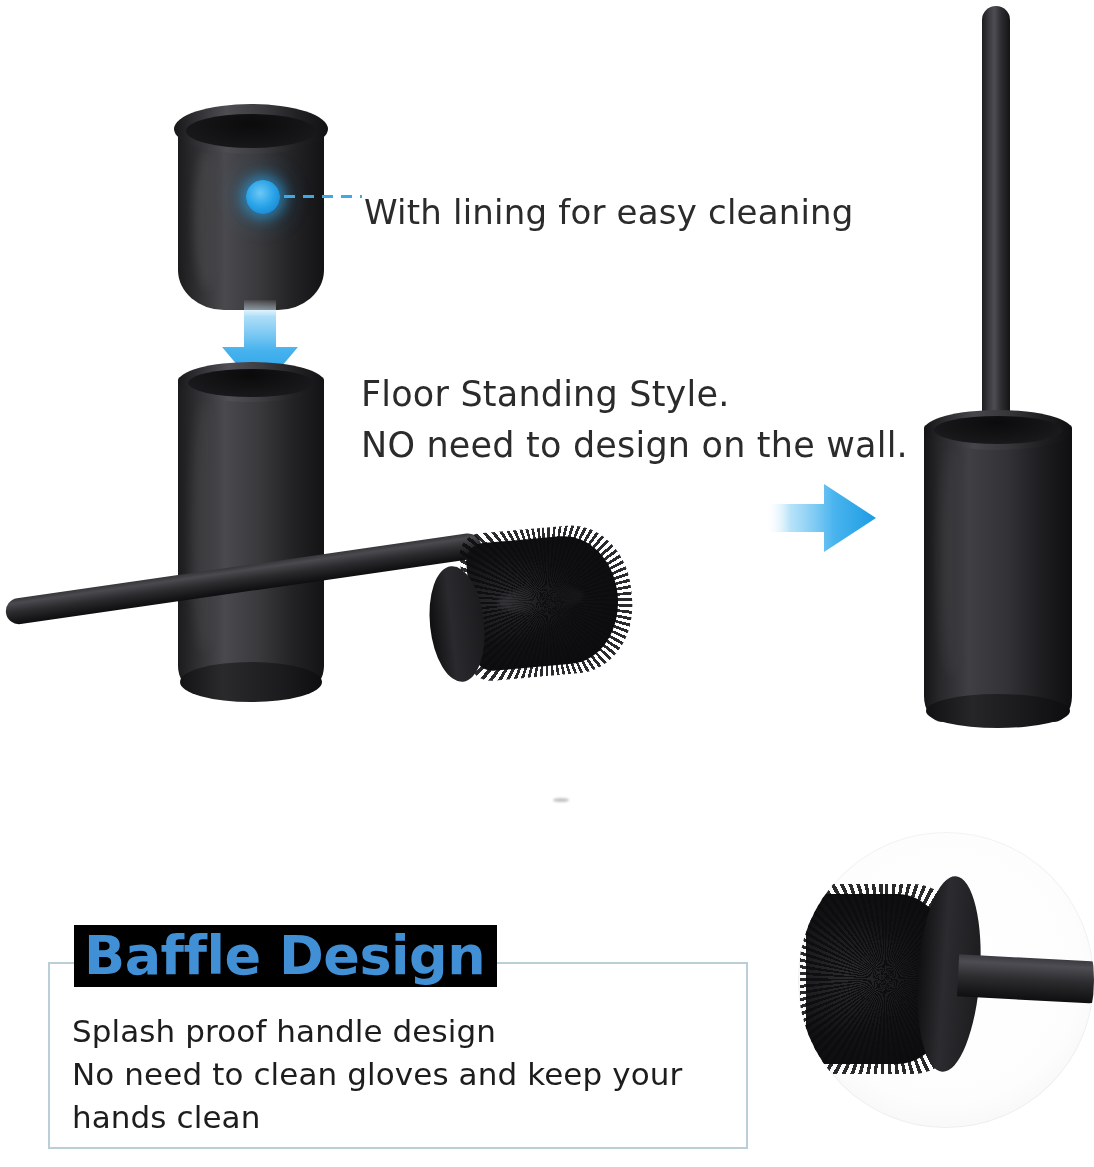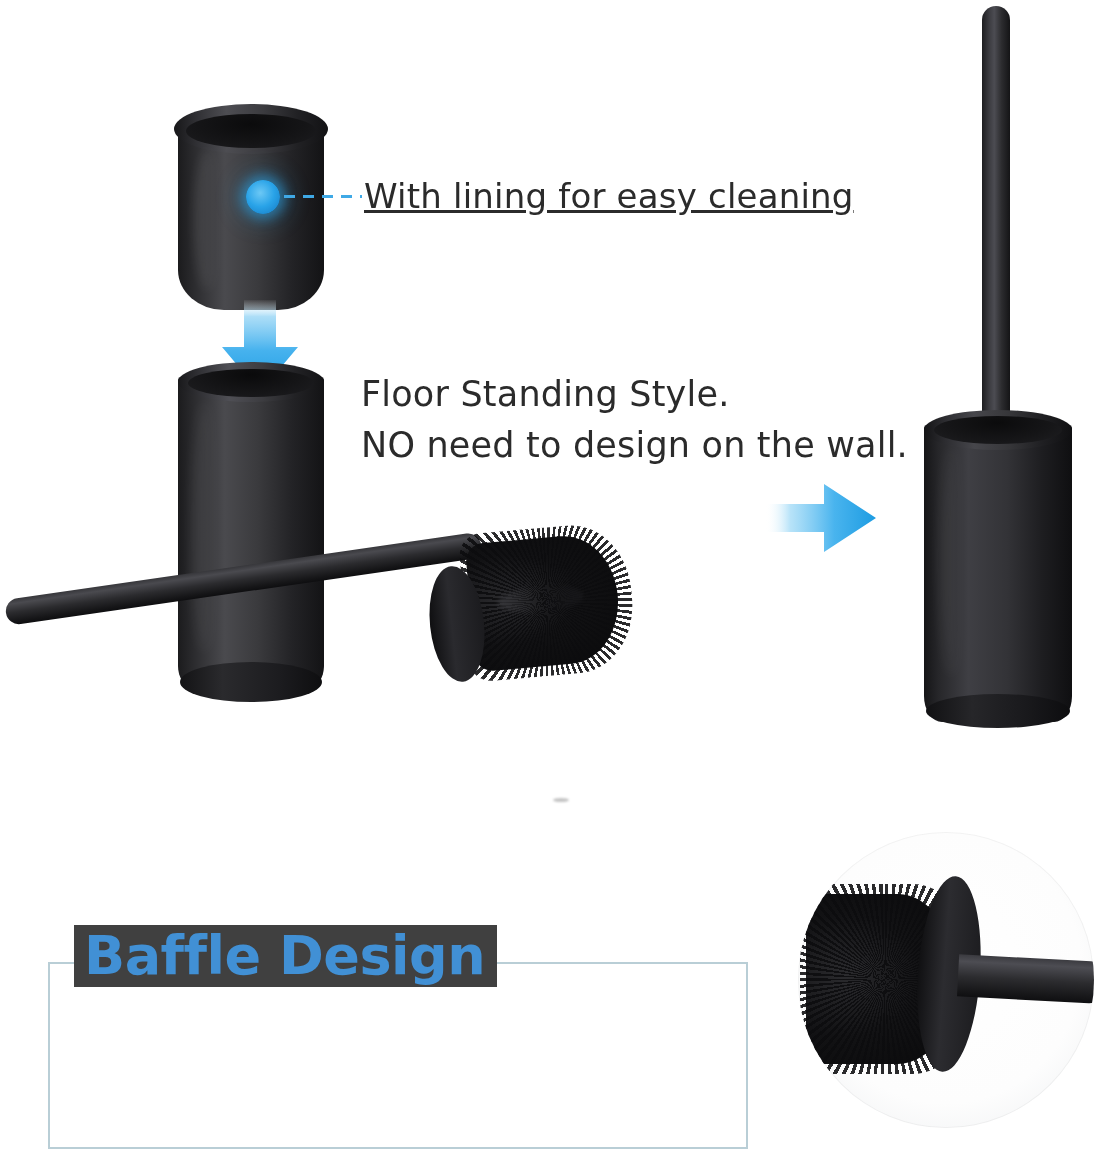--- a/index.html
+++ b/index.html
@@ -26,24 +26,23 @@
   .callout-text {
     position: absolute;
     color: #2b2b2b;
     font-family: "DejaVu Sans", "Liberation Sans", sans-serif;
     font-weight: 400;
     letter-spacing: 0.2px;
     white-space: nowrap;
   }
   #lining-label {
     left: 364px;
-    top: 176px;
+    top: 192px;
     font-size: 34px;
     line-height: 40px;
-    text-decoration: underline;
   }
   #floor-standing-block {
     left: 361px;
     top: 369px;
     font-size: 35px;
     line-height: 51px;
   }
   #floor-standing-block .line { display: block; }
 
   
@@ -358,21 +357,21 @@
   }
   #baffle-title {
     position: absolute;
     left: 74px;
     top: 925px;
     font-family: "DejaVu Sans", "Liberation Sans", sans-serif;
     font-weight: bold;
     font-size: 54px;
     line-height: 62px;
     color: #4190d5;
-    background: #404040;
+    background: #000000;
     padding: 0 12px 0 10px;
     white-space: nowrap;
     letter-spacing: -0.5px;
   }
   #baffle-body {
     position: absolute;
     left: 72px;
     top: 1010px;
     width: 640px;
     font-family: "DejaVu Sans", "Liberation Sans", sans-serif;
@@ -476,14 +475,19 @@
   <div id="detail-circle" class="abs">
     <div id="detail-head" class="abs">
       <div class="bristle-fuzz"></div>
     </div>
     <div id="detail-disc" class="abs"></div>
     <div id="detail-rod" class="abs"></div>
   </div>
 
   <div id="baffle-frame" class="abs"></div>
   <div id="baffle-title">Baffle Design</div>
+  <div id="baffle-body">
+    <span class="line">Splash proof handle design</span>
+    <span class="line">No need to clean gloves and keep your</span>
+    <span class="line">hands clean</span>
+  </div>
 
 </div>
 
 </body></html>

